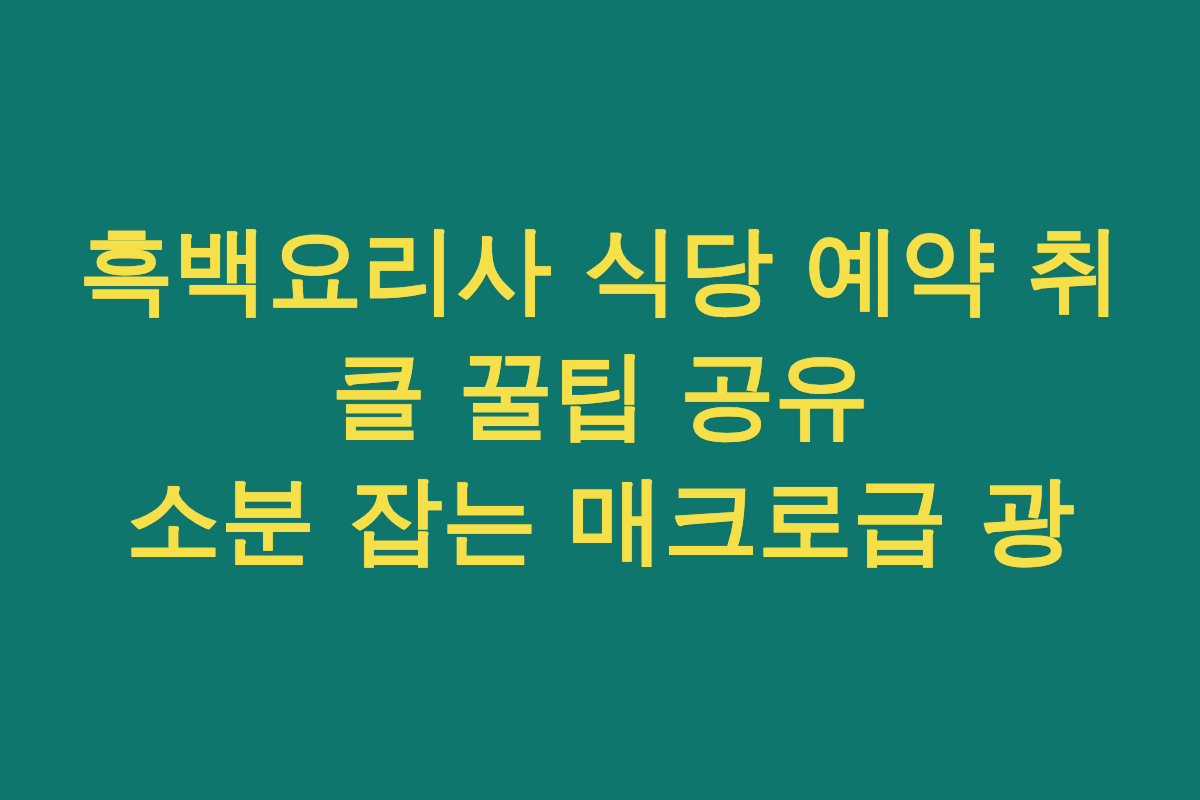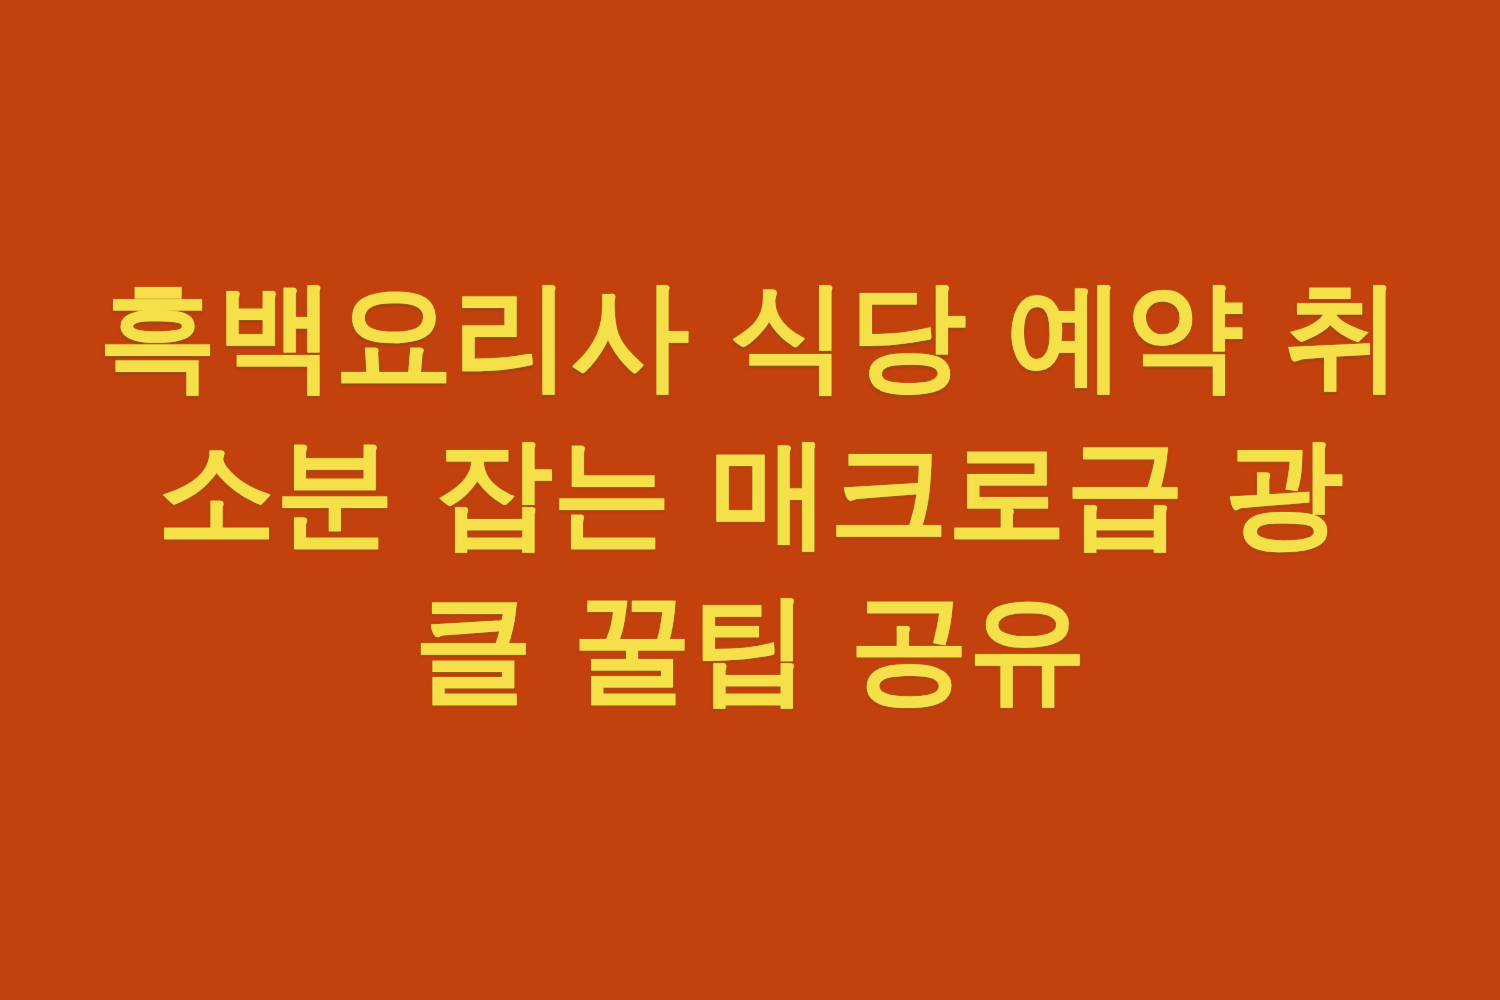--- a/index.html
+++ b/index.html
@@ -56,21 +56,21 @@
   }
 
   .headline .line {
     display: block;
     white-space: nowrap;
   }
 </style>
 </head>
 <body>
 
-<div class="poster" style="background: #c2410c; justify-content: flex-end;">
+<div class="poster" style="background: #0f766e; justify-content: flex-end;">
   <div class="headline-block">
     <h1 class="headline" style="color: rgb(245, 224, 74); font-size: 95px; line-height: 125px;">
       <span class="line">흑백요리사 식당 예약 취</span>
+      <span class="line">클 꿀팁 공유</span>
       <span class="line">소분 잡는 매크로급 광</span>
-      <span class="line">클 꿀팁 공유</span>
     </h1>
   </div>
 </div>
 
 </body></html>

